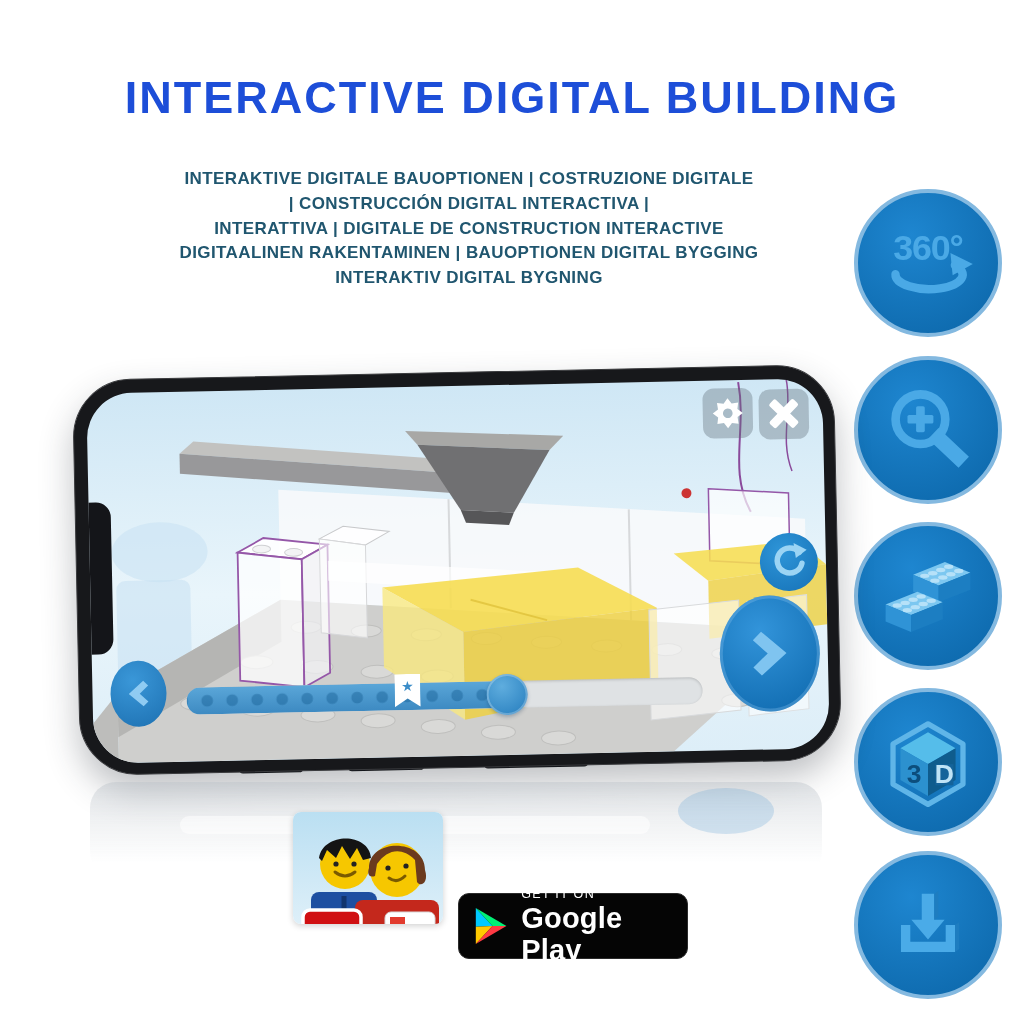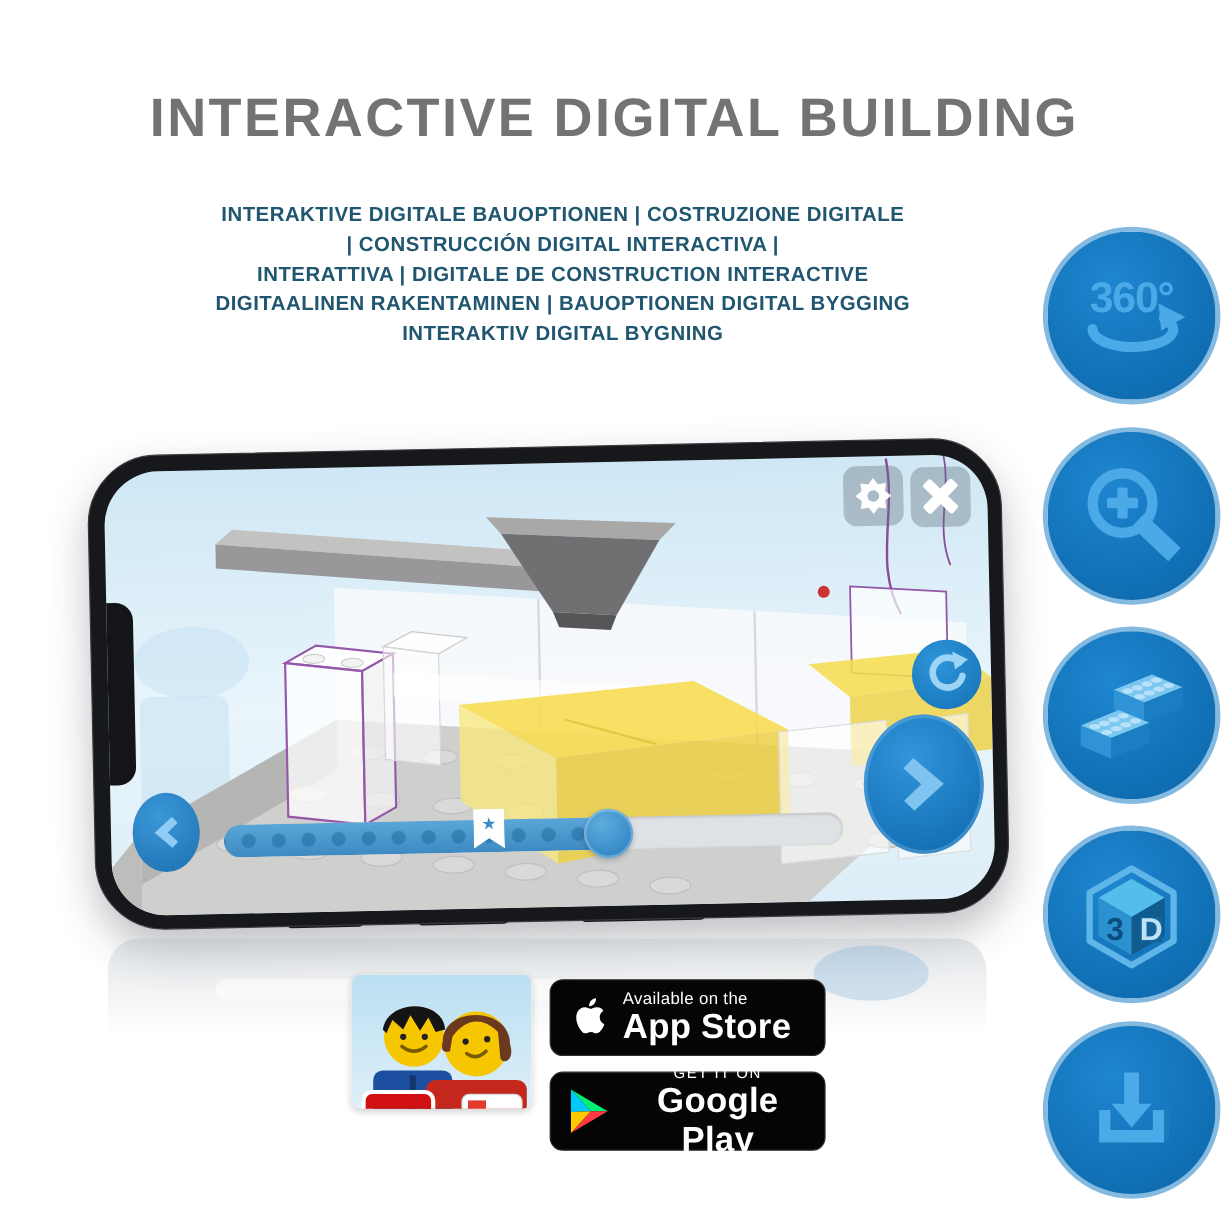--- a/index.html
+++ b/index.html
@@ -6,26 +6,26 @@
   body{font-family:"Liberation Sans", sans-serif;}
   .canvas{position:relative;width:1024px;height:1024px;overflow:hidden;
     background:
       radial-gradient(520px 300px at -4% -6%, rgba(80,82,86,.30), rgba(80,82,86,0) 70%),
       radial-gradient(700px 260px at 62% 6%, rgba(120,122,126,.14), rgba(120,122,126,0) 70%),
       radial-gradient(900px 420px at 50% 96%, rgba(255,255,255,.65), rgba(255,255,255,0) 75%),
       linear-gradient(180deg,#e4e3e1 0%,#eceao e8 45%,#e9e8e6 100%),
       #e9e8e6;}
   
   .title{position:absolute;top:72px;left:0;width:1024px;text-align:center;margin:0;
-    font-size:45px;font-weight:bold;letter-spacing:2px;color:#737373;}
+    font-size:45px;font-weight:bold;letter-spacing:2px;color:#1d4ed8;}
   .subtitle{position:absolute;top:167px;left:119px;width:700px;text-align:center;}
   .subtitle div{font-size:17px;font-weight:bold;letter-spacing:.4px;line-height:24.8px;color:#20566f;}
   
   .rail{position:absolute;left:854px;top:189px;width:148px;}
-  .feature-circle{position:absolute;left:15px;width:148px;height:148px;border-radius:50%;
+  .feature-circle{position:absolute;left:0;width:148px;height:148px;border-radius:50%;
     background:radial-gradient(circle at 38% 30%, #1e86d0, #0f6cb0 78%);
     border:4px solid #84b9e0;box-sizing:border-box;
     display:flex;align-items:center;justify-content:center;}
   .fc1{top:0;} .fc2{top:167px;} .fc3{top:333px;} .fc4{top:499px;} .fc5{top:662px;}
   
   .phone-wrap{position:absolute;left:76px;top:372px;width:762px;height:396px;transform:rotate(-1.2deg);}
   .side-btn{position:absolute;height:8px;background:#0e0e10;border-radius:4px;top:389px;}
   .sb1{left:159px;width:64px;} .sb2{left:268px;width:76px;} .sb3{left:404px;width:104px;}
   .phone{position:absolute;inset:0;background:#17181b;border-radius:58px;padding:13px;box-sizing:border-box;
     border:1px solid #3a3b3e;box-shadow:0 16px 34px rgba(40,45,55,.30);}
@@ -66,21 +66,21 @@
     background:rgba(255,255,255,.55);}
   .reflection::before{content:"";position:absolute;right:48px;top:6px;width:96px;height:46px;border-radius:50%;
     background:rgba(60,140,200,.28);}
   
   .lego-app-icon{position:absolute;left:293px;top:812px;width:150px;height:112px;border-radius:8px;
     background:#fff;box-shadow:0 2px 6px rgba(0,0,0,.18);overflow:hidden;}
   .lego-app-icon svg{display:block;}
   .store-badge{position:absolute;left:458px;width:230px;background:#050505;border-radius:11px;
     border:1px solid #2b2b2b;display:flex;align-items:center;color:#fff;box-sizing:border-box;}
   .badge-appstore{top:816px;height:64px;padding:0 14px 0 16px;}
-  .badge-gplay{top:893px;height:66px;padding:0 12px 0 14px;text-align:center;}
+  .badge-gplay{top:893px;height:66px;padding:0 12px 0 14px;}
   .badge-text{display:flex;flex-direction:column;justify-content:center;margin-left:12px;}
   .badge-tag{font-size:14px;line-height:16px;letter-spacing:.3px;}
   .badge-tag.caps{font-size:12.5px;letter-spacing:1.3px;}
   .badge-store{font-size:29px;line-height:32px;font-weight:600;letter-spacing:.2px;}
 </style>
 </head>
 <body>
 
 <div class="canvas">
 
@@ -334,30 +334,20 @@
           <rect x="124" y="136" width="5" height="5"></rect>
       </g>
 
       <g>
         <rect x="10" y="98" width="58" height="48" rx="7" fill="#d01012" stroke="#ffffff" stroke-width="3.5"></rect>
         <text x="39" y="128" text-anchor="middle" font-size="17" font-weight="bold" font-style="italic" fill="#ffffff" stroke="#2a0000" stroke-width=".6">LEGO</text>
       </g>
     </svg>
   </div>
 
-  <a class="store-badge badge-appstore">
-    <svg width="32" height="38" viewBox="0 0 400 440">
-      <path fill="#fff" d="M213.8 128c-14.2 0-36.2-16.1-59.4-15.5-30.5.4-58.6 17.7-74.3 45-31.7 55-8.1 136.3 22.8 181 15.1 21.9 33.1 46.4 56.7 45.5 22.8-.9 31.4-14.7 58.9-14.7s35.3 14.7 59.4 14.2c24.6-.4 40.1-22.3 55.1-44.2 17.4-25.3 24.5-49.9 24.9-51.2-.5-.2-47.7-18.3-48.2-72.5-.4-45.3 37-67 38.7-68.1-21.2-31.1-54-34.5-65.6-35.3-29.9-2.4-54.8 16.8-69 16.8z"></path>
-      <path fill="#fff" d="M252.6 75.4c12.6-15.2 21-36.4 18.7-57.4-18.1.7-40 12.1-53 27.3-11.6 13.5-21.8 35-19.1 55.7 20.2 1.6 40.8-10.3 53.4-25.6z"></path>
-    </svg>
-    <span class="badge-text">
-      <span class="badge-tag">Available on the</span>
-      <span class="badge-store">App Store</span>
-    </span>
-  </a>
 
   <a class="store-badge badge-gplay">
     <svg width="40" height="44" viewBox="0 0 26 28">
       <polygon points="2,1 14,14 2,14.5" fill="#00c9ff"></polygon>
       <polygon points="2,14.5 14,14 2,27" fill="#ffc900"></polygon>
       <polygon points="2,1 24,14 14,14" fill="#00f076"></polygon>
       <polygon points="2,27 24,14 14,14" fill="#ff3a44"></polygon>
     </svg>
     <span class="badge-text">
       <span class="badge-tag caps">GET IT ON</span>

